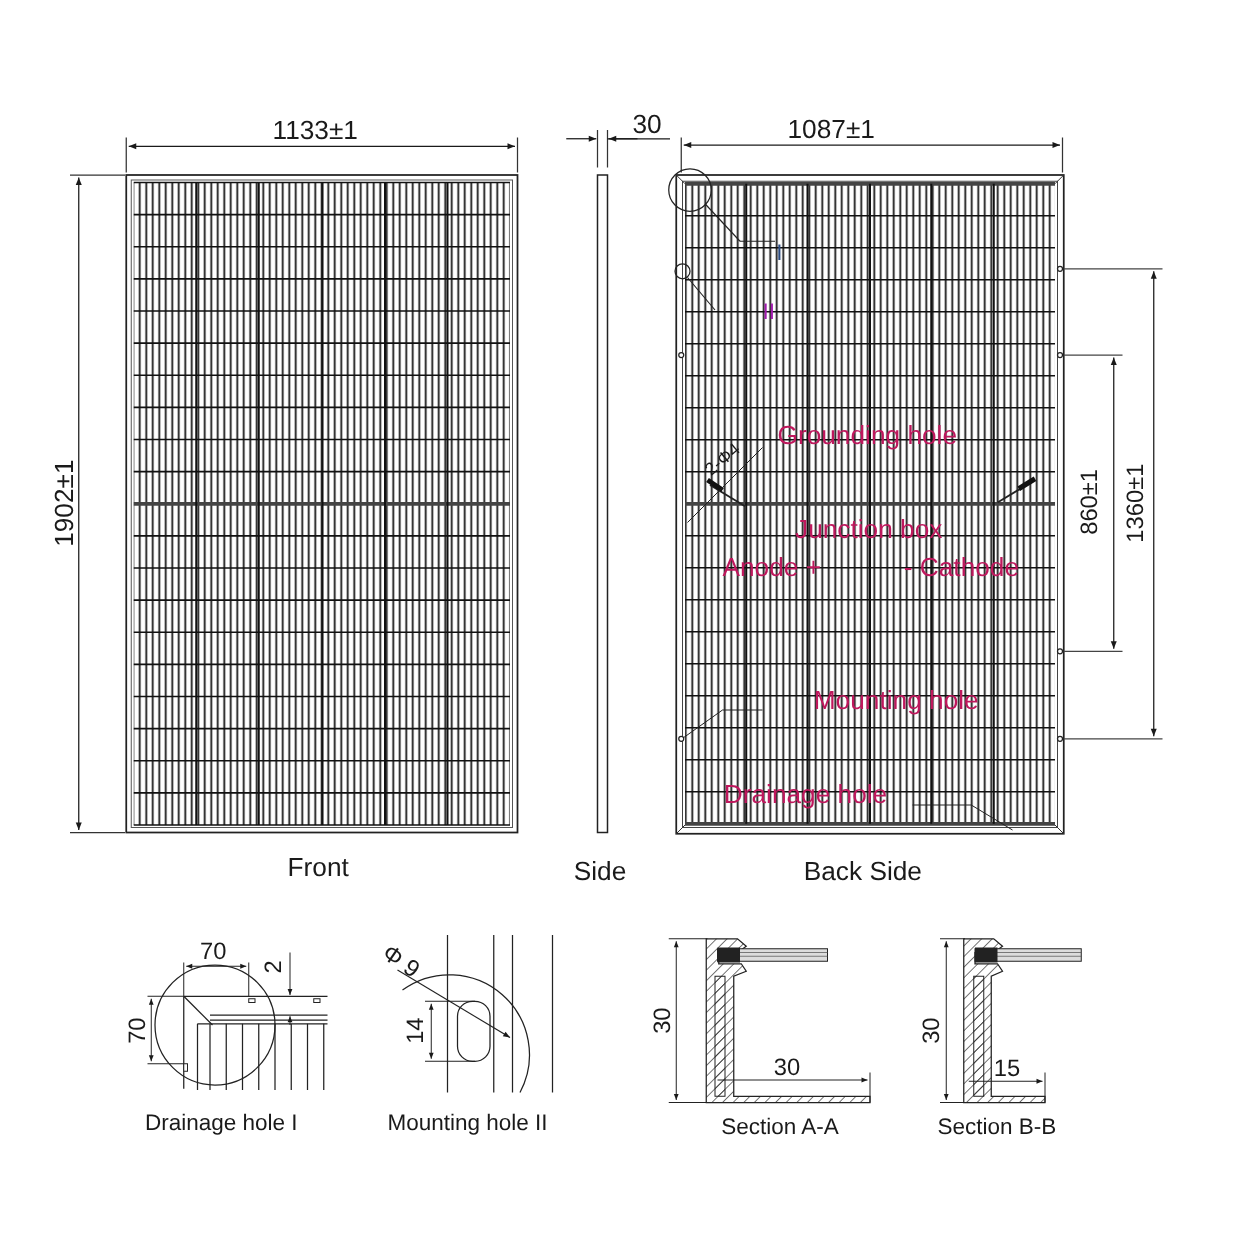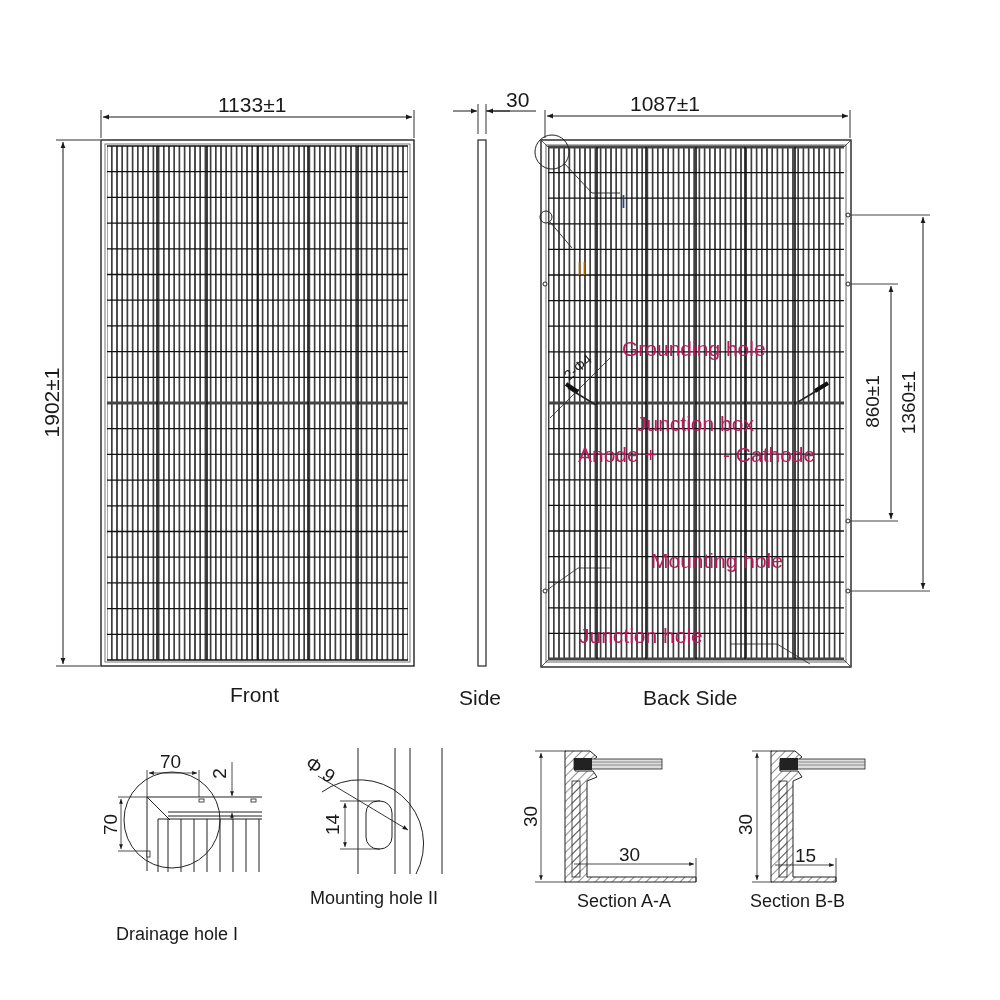--- a/index.html
+++ b/index.html
@@ -252,34 +252,34 @@
 <span class="lbl big vert" style="left:17px;top:392px;">1902±1</span>
 <span class="lbl big" style="left:230px;top:684px;">Front</span>
 
 <span class="lbl big" style="left:506px;top:89px;">30</span>
 <span class="lbl big" style="left:459px;top:687px;">Side</span>
 
 <span class="lbl big" style="left:630px;top:93px;">1087±1</span>
 <span class="lbl mid vert" style="left:846px;top:392px;">860±1</span>
 <span class="lbl mid vert" style="left:877px;top:393px;">1360±1</span>
 <span class="lbl sm" style="left:621px;top:193px;color:#2a4a80;">I</span>
-<span class="lbl sm" style="left:577px;top:260px;color:#a16207;">II</span>
+<span class="lbl sm" style="left:577px;top:240px;color:#a21caf;padding-left:33px;">II</span>
 <span class="lbl note" style="left:622px;top:338px;">Grounding hole</span>
 <span class="lbl" style="left:562px;top:360px;font-size:14px;transform:rotate(-40deg);">2-Φ4</span>
 <span class="lbl note" style="left:636px;top:413px;">Junction box</span>
 <span class="lbl note" style="left:578px;top:444px;">Anode +</span>
 <span class="lbl note" style="left:723px;top:444px;">- Cathode</span>
 <span class="lbl note" style="left:615px;top:550px;padding-left:36px;">Mounting hole</span>
-<span class="lbl note" style="left:579px;top:625px;">Junction hole</span>
+<span class="lbl note" style="left:579px;top:625px;">Drainage hole</span>
 <span class="lbl big" style="left:643px;top:687px;">Back Side</span>
 
 <span class="lbl mid" style="left:160px;top:752px;">70</span>
 <span class="lbl mid vert" style="left:100px;top:815px;">70</span>
 <span class="lbl mid vert" style="left:214px;top:764px;">2</span>
-<span class="lbl sm" style="left:116px;top:889px;margin-top:36px;">Drainage hole I</span>
+<span class="lbl sm" style="left:116px;top:889px;">Drainage hole I</span>
 
 <span class="lbl mid" style="left:305px;top:760px;transform:rotate(35deg);">Φ 9</span>
 <span class="lbl mid vert" style="left:322px;top:815px;">14</span>
 <span class="lbl sm" style="left:310px;top:889px;">Mounting hole II</span>
 
 <span class="lbl mid vert" style="left:520px;top:807px;">30</span>
 <span class="lbl mid" style="left:619px;top:845px;">30</span>
 <span class="lbl sm" style="left:577px;top:892px;">Section A-A</span>
 
 <span class="lbl mid vert" style="left:735px;top:815px;">30</span>

